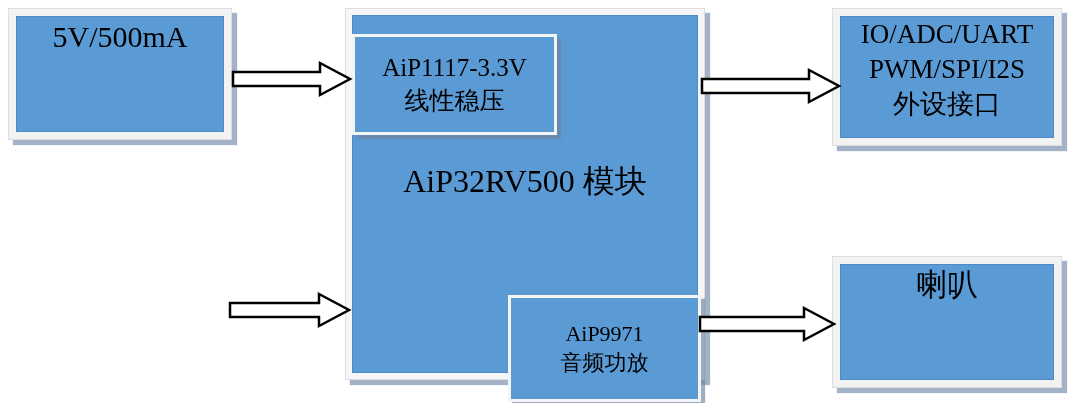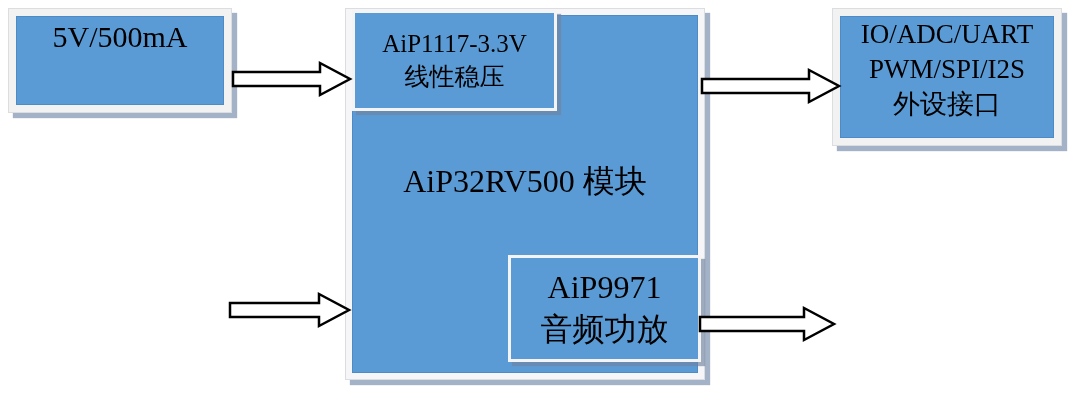--- a/index.html
+++ b/index.html
@@ -66,25 +66,26 @@
     font-size: 32px;
   }
   
   .subblock {
     position: absolute;
     background: var(--block_fill);
     border: 3px solid #f4f4f5;
     box-shadow: 4px 4px 1px rgba(110, 130, 160, 0.65);
     display: flex; align-items: center; justify-content: center;
     text-align: center;
+    margin-top: 24px;
   }
   .regulator { left: 352px; top: 10px; width: 205px; height: 101px; font-size: 25px; }
-  .amplifier { left: 508px; top: 255px; width: 193px; height: 107px; font-size: 32px; }
+  .amplifier { left: 508px; top: 271px; width: 193px; height: 107px; font-size: 22px; }
 
-  .power-frame  { left: 8px;   top: 8px;   width: 224px; height: 105px; font-size: 30px; }
+  .power-frame  { left: 8px;   top: 8px;   width: 224px; height: 132px; font-size: 30px; }
   .mic-frame    { left: 8px;   top: 245px; width: 224px; height: 132px; font-size: 31px; }
   .periph-frame { left: 832px; top: 8px;   width: 230px; height: 138px; font-size: 27px; }
   .speaker-frame{ left: 832px; top: 256px; width: 230px; height: 132px; font-size: 31px; }
 
   .arrow-layer {
     position: absolute; inset: 0;
     width: 1080px; height: 403px;
     pointer-events: none;
   }
   .block-arrow {
@@ -125,20 +126,25 @@
   </div>
 
   <div class="frame periph-frame">
     <div class="fill">
       <span class="label">IO/ADC/UART
 PWM/SPI/I2S
 外设接口</span>
     </div>
   </div>
 
+  <div class="frame speaker-frame">
+    <div class="fill">
+      <span class="label">喇叭</span>
+    </div>
+  </div>
 
   <svg class="arrow-layer" viewBox="0 0 1080 403">
     <polygon class="block-arrow" points="233,72 320,72 320,63 350,79 320,95 320,86 233,86"></polygon>
     <polygon class="block-arrow" points="702,79 809,79 809,70 839,86 809,102 809,93 702,93"></polygon>
     <polygon class="block-arrow" points="230,303 319,303 319,294 349,310 319,326 319,317 230,317"></polygon>
     <polygon class="block-arrow" points="700,317 804,317 804,308 834,324 804,340 804,331 700,331"></polygon>
   </svg>
 
 </div>
 

